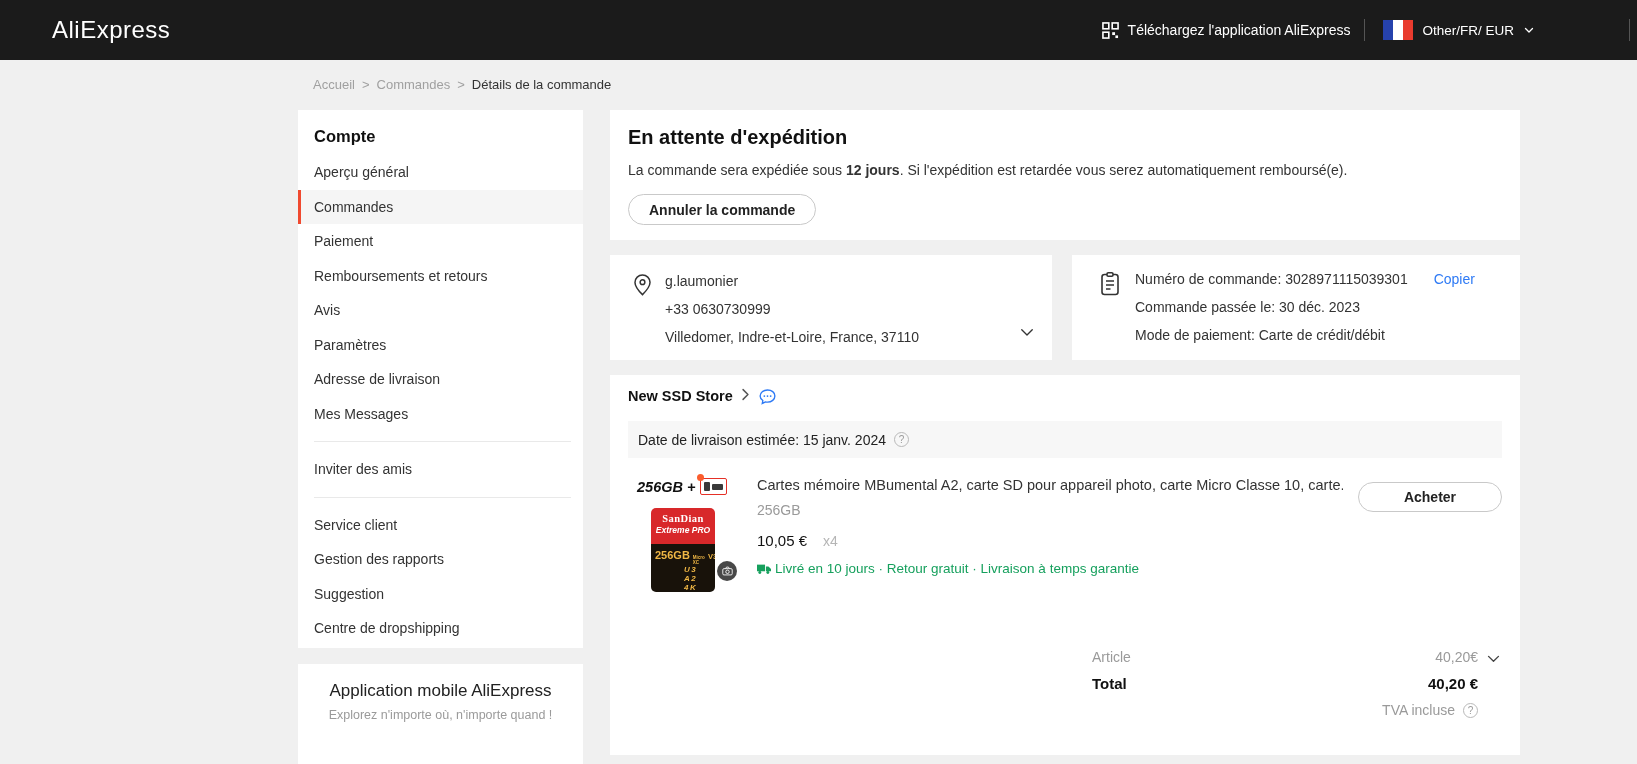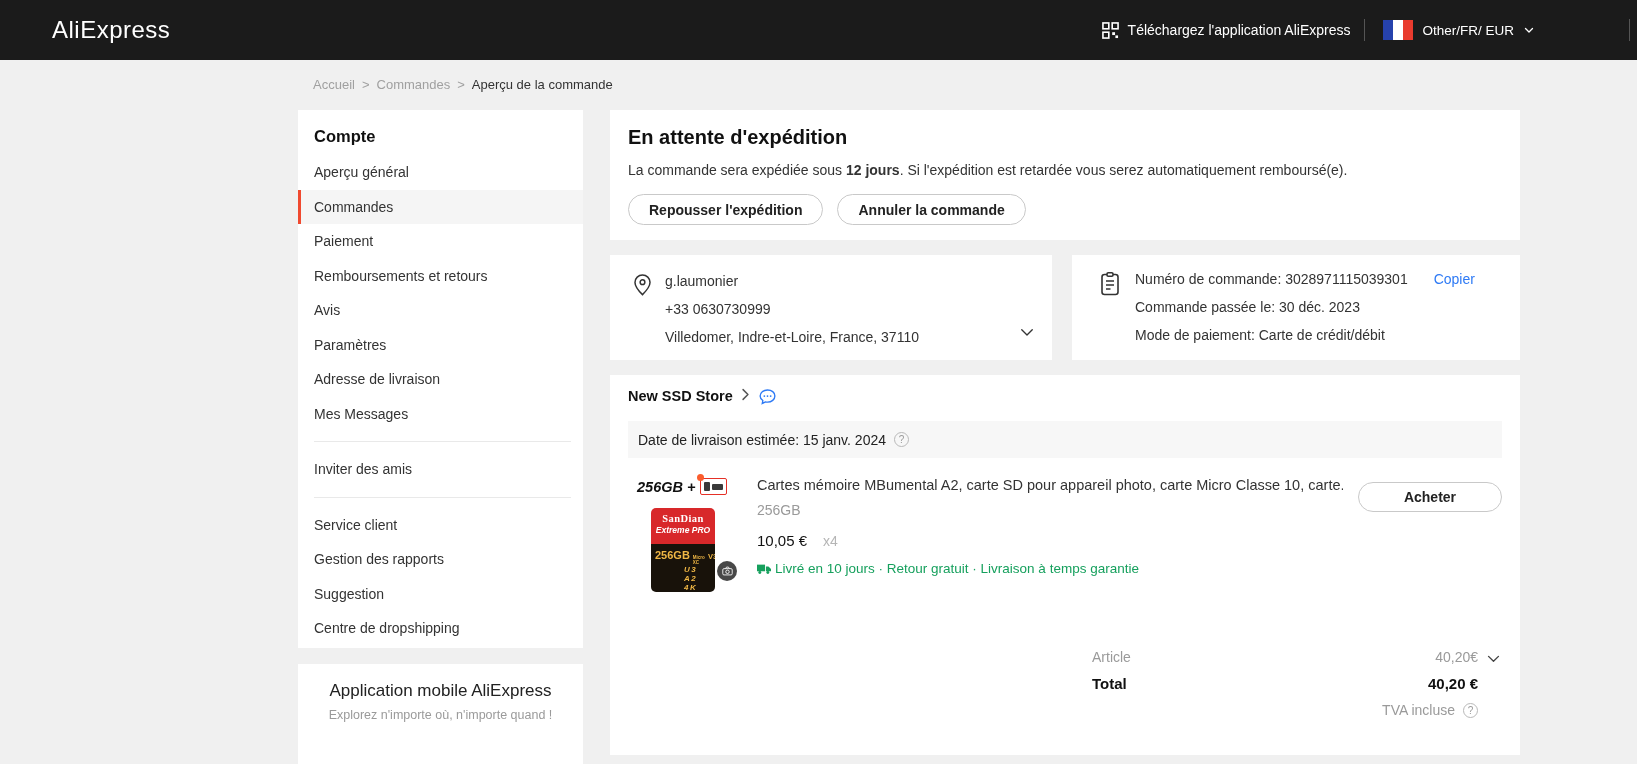--- a/index.html
+++ b/index.html
@@ -141,21 +141,21 @@
       </div>
       <div class="hdr-sep edge"></div>
     </div>
   </div>
 
   <div class="crumbs">
     <span class="lnk">Accueil</span>
     <span>&gt;</span>
     <span class="lnk">Commandes</span>
     <span>&gt;</span>
-    <span class="cur">Aperçu de la commande</span>
+    <span class="cur">Détails de la commande</span>
   </div>
 
   <div class="card side">
     <div class="side-title">Compte</div>
     <div class="s-item">Aperçu général</div>
     <div class="s-item active">
       <span class="a-bar"></span>
       <span>Commandes</span>
     </div>
     <div class="s-item">Paiement</div>
@@ -177,21 +177,20 @@
     <div class="app-title">Application mobile AliExpress</div>
     <div class="app-sub">Explorez n'importe où, n'importe quand !</div>
   </div>
 
   <div class="card status">
     <div class="st-title">En attente d'expédition</div>
     <div class="st-msg">
       <span>La commande sera expédiée sous </span><b>12 jours</b><span>. Si l'expédition est retardée vous serez automatiquement remboursé(e).</span>
     </div>
     <div class="btn-row">
-      <button class="pill">Repousser l'expédition</button>
       <button class="pill">Annuler la commande</button>
     </div>
   </div>
 
   <div class="card addr">
     <div class="addr-body">
       <svg width="21" height="24" viewBox="0 0 24 26" fill="none" stroke="#333" stroke-width="1.7">
         <path d="M12 24s-8.6-8.6-8.6-14A8.6 8.6 0 0 1 12 1.5 8.6 8.6 0 0 1 20.6 10c0 5.4-8.6 14-8.6 14z"></path>
         <circle cx="12" cy="9.8" r="2.7"></circle>
       </svg>

